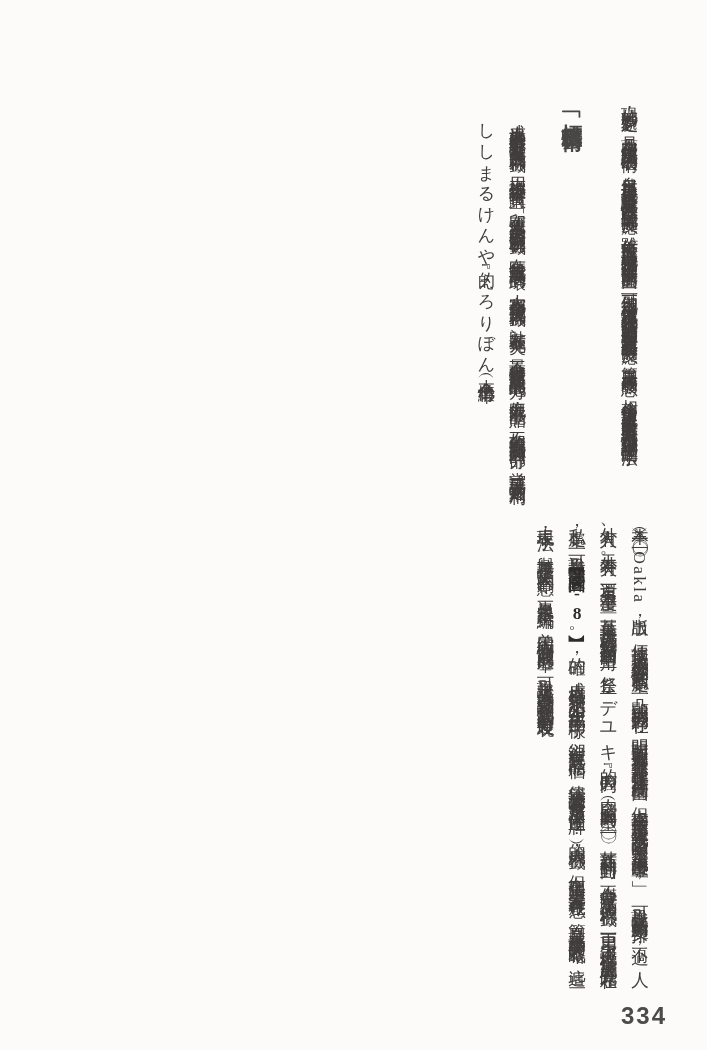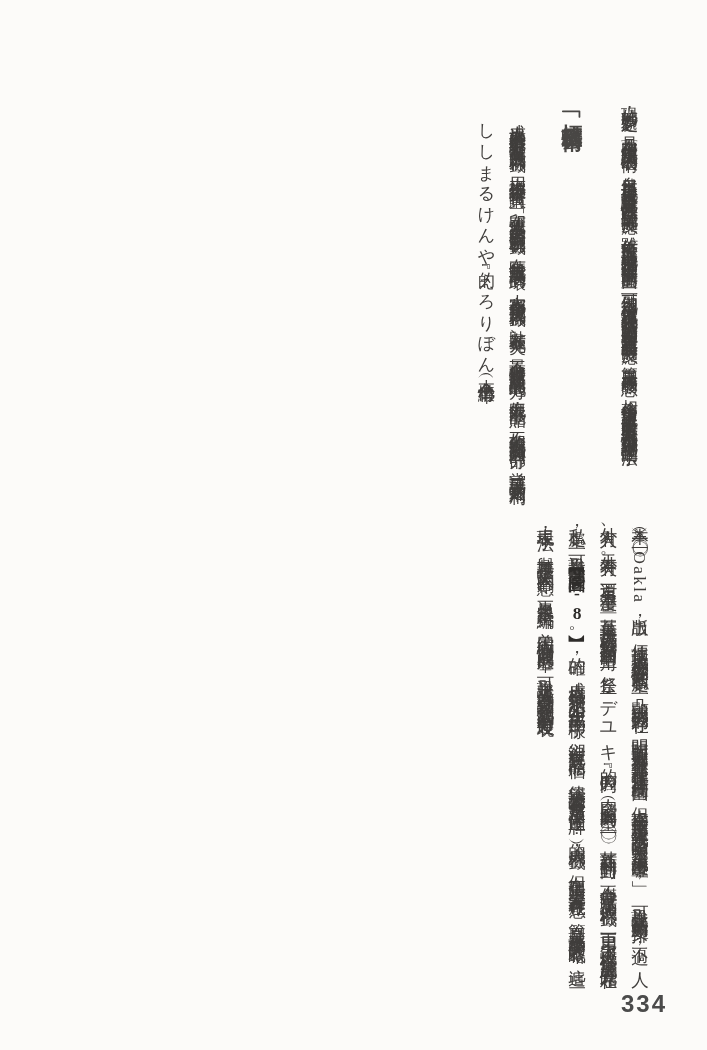--- a/index.html
+++ b/index.html
@@ -49,21 +49,21 @@
     font-weight: bold;
     color: #2e2c2a;
     letter-spacing: 0.5px;
   }
   .figref .upright {
     text-orientation: upright;
     letter-spacing: 0;
   }
   .page-number {
     position: absolute;
-    right: 40px; bottom: 32px;
+    right: 40px; bottom: 20px;
     font-family: "Liberation Sans", "DejaVu Sans", sans-serif;
     font-weight: bold;
     font-size: 24px;
     letter-spacing: 2px;
     color: #4b4b4b;
     margin-left: 8px;
   }
 </style>
 </head>
 <body>

